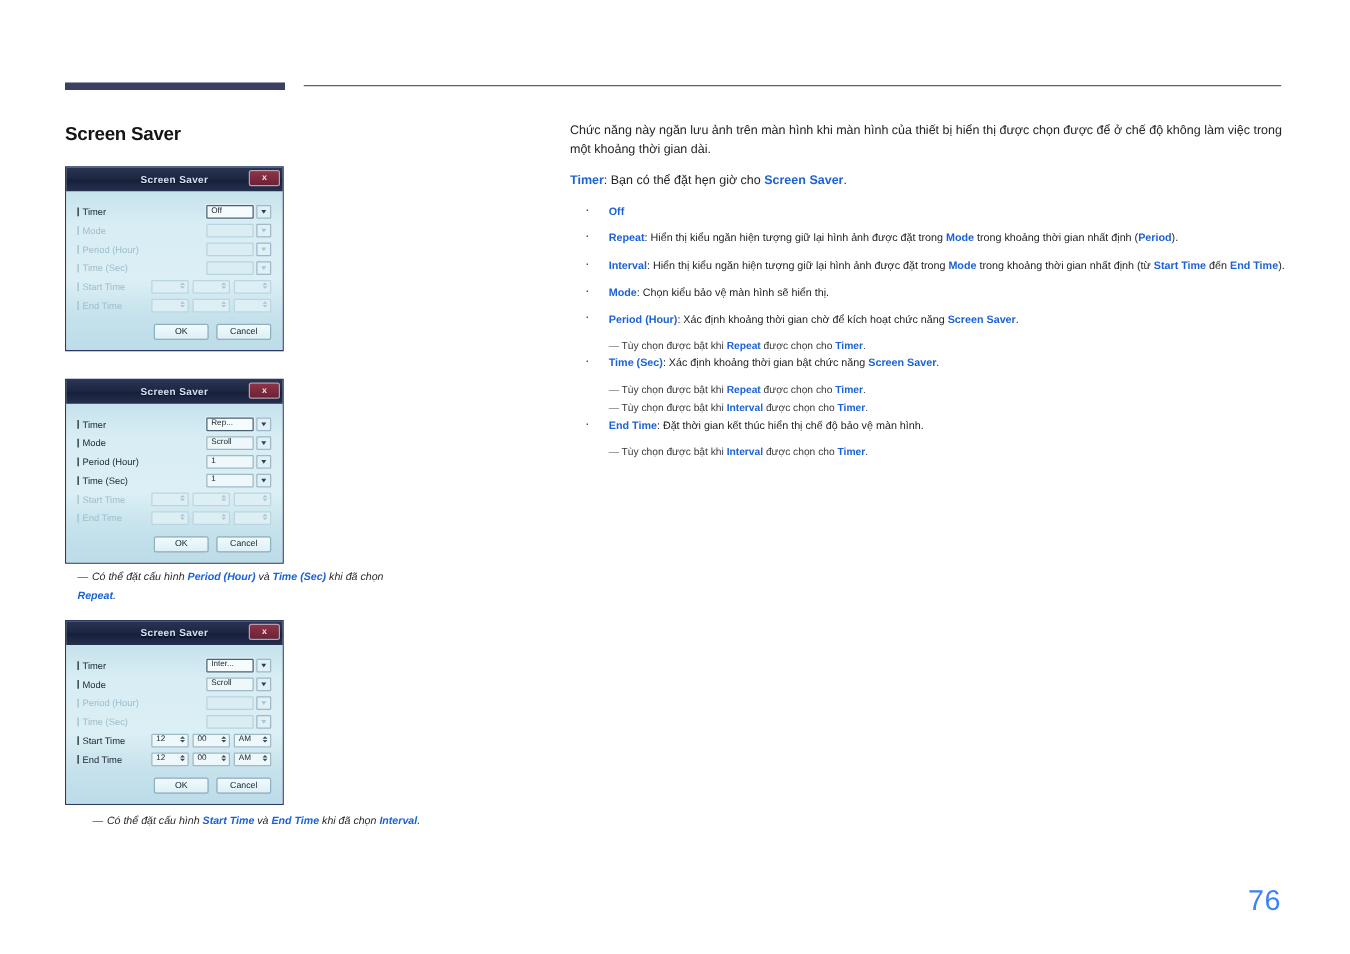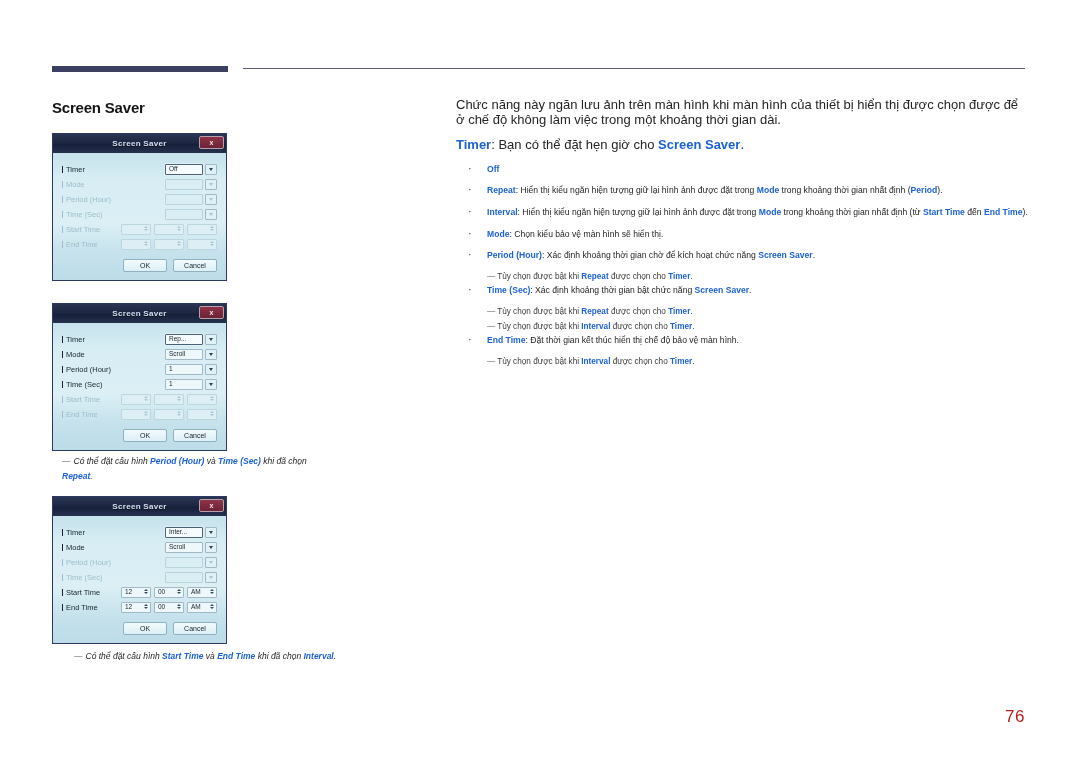--- a/index.html
+++ b/index.html
@@ -170,21 +170,21 @@
   .note .dash{
     color:#555; margin-right:3px;
   }
   .blue{ color:#1b62d6; font-weight:bold; }
 
   
   .body-col{
     position:absolute; left:456px; top:98px; width:572px;
   }
   .para{
-    font-size:13px; line-height:14.6px; color:#242424;
+    font-size:10px; line-height:14.6px; color:#242424;
     margin-bottom:9px;
   }
   .lead{ margin-bottom:11px; }
   .bullets{ margin:0; padding:0; list-style:none; }
   .bullets > li{
     position:relative;
     padding-left:31px;
     font-size:8.6px; line-height:14.6px; color:#242424;
     margin-bottom:7px;
   }
@@ -197,21 +197,21 @@
     padding-left:31px;
     font-size:8.2px; line-height:13.6px; color:#3a3a3a;
     margin-top:1px;
     position:relative;
   }
   .subnote .dash{ color:#777; margin-right:2px; }
 
   
   .pageno{
     position:absolute; right:55px; top:707px;
-    font-size:17px; color:#b91c1c; letter-spacing:0.5px;
+    font-size:23px; color:#3b82f6; letter-spacing:0.5px;
   }
 </style>
 </head>
 <body>
 
 <div class="hdr-bar-thick"></div>
 <div class="hdr-bar-thin"></div>
 
 <div class="page-title">Screen Saver</div>
 

